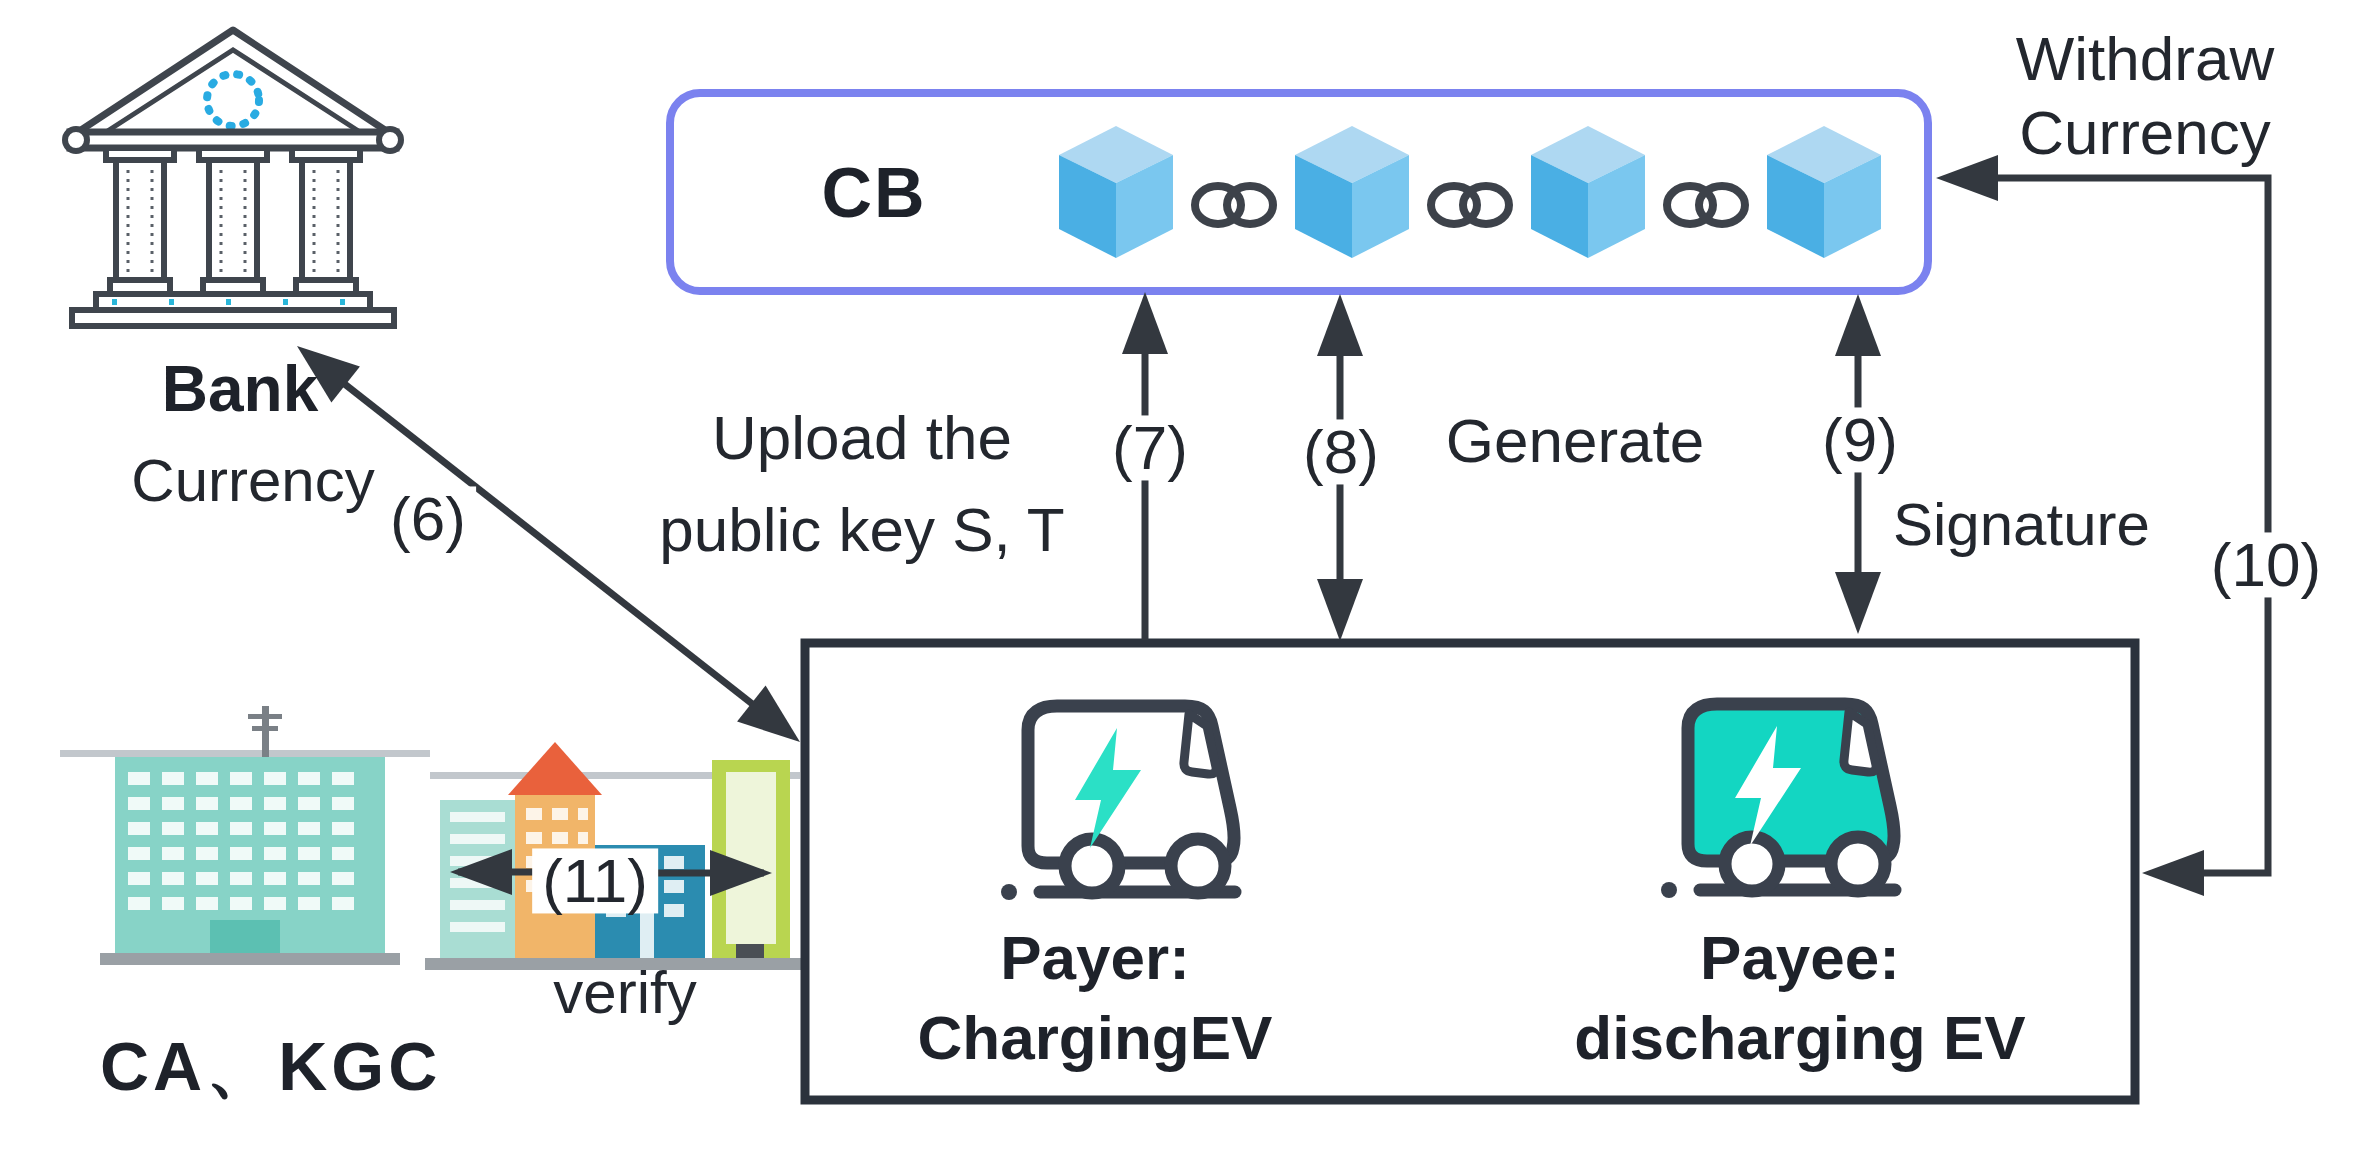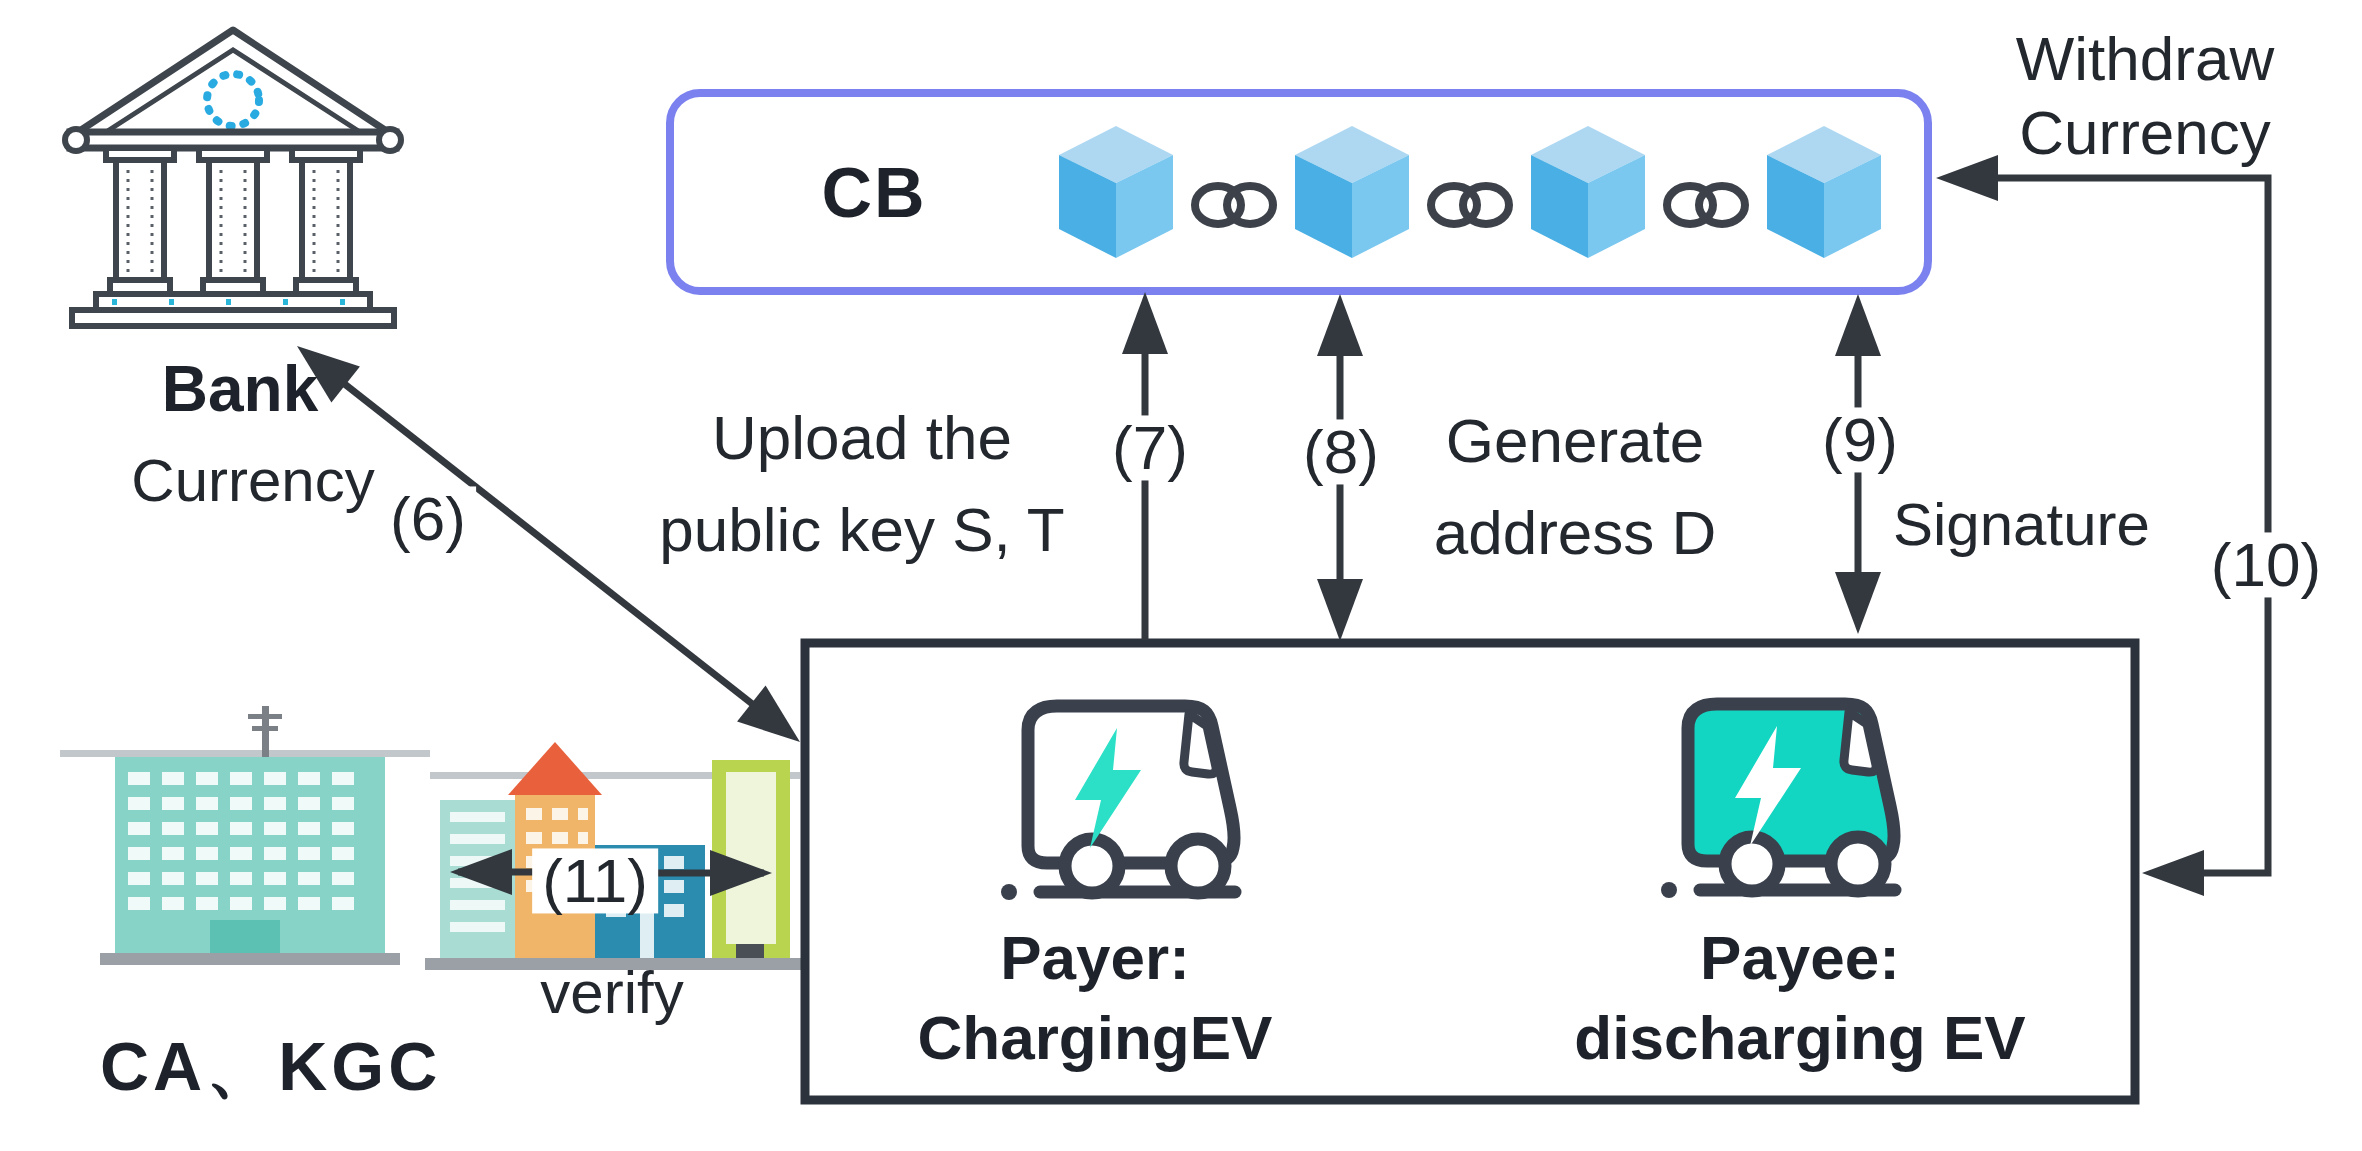--- a/index.html
+++ b/index.html
@@ -288,26 +288,25 @@
     <div>Currency</div>
   </div>
 
   <div class="txt anno upload-block center" style="left:862px;top:392px;">
     <div>Upload the</div>
     <div>public key S, T</div>
   </div>
 
   <div class="txt anno upload-block center" style="left:1575px;top:395px;">
     <div>Generate</div>
-    <div>address D</div>
   </div>
 
   <div class="txt anno sig" style="left:1893px;top:490px;">Signature</div>
 
-  <div class="txt anno verify center" style="left:612px;top:958px;">verify</div>
+  <div class="txt anno verify center" style="left:625px;top:958px;">verify</div>
 
   <div class="txt entity cakgc-label" style="left:100px;top:1022px;">CA、KGC</div>
 
   <div class="txt step steplabel midcenter" style="left:428px;top:519px;">(6)</div>
   <div class="txt step steplabel midcenter" style="left:1150px;top:448px;">(7)</div>
   <div class="txt step steplabel midcenter" style="left:1341px;top:452px;">(8)</div>
   <div class="txt step steplabel midcenter" style="left:1860px;top:440px;">(9)</div>
   <div class="txt step steplabel midcenter" style="left:2266px;top:565px;">(10)</div>
   <div class="txt step steplabel midcenter" style="left:595px;top:881px;">(11)</div>
 

